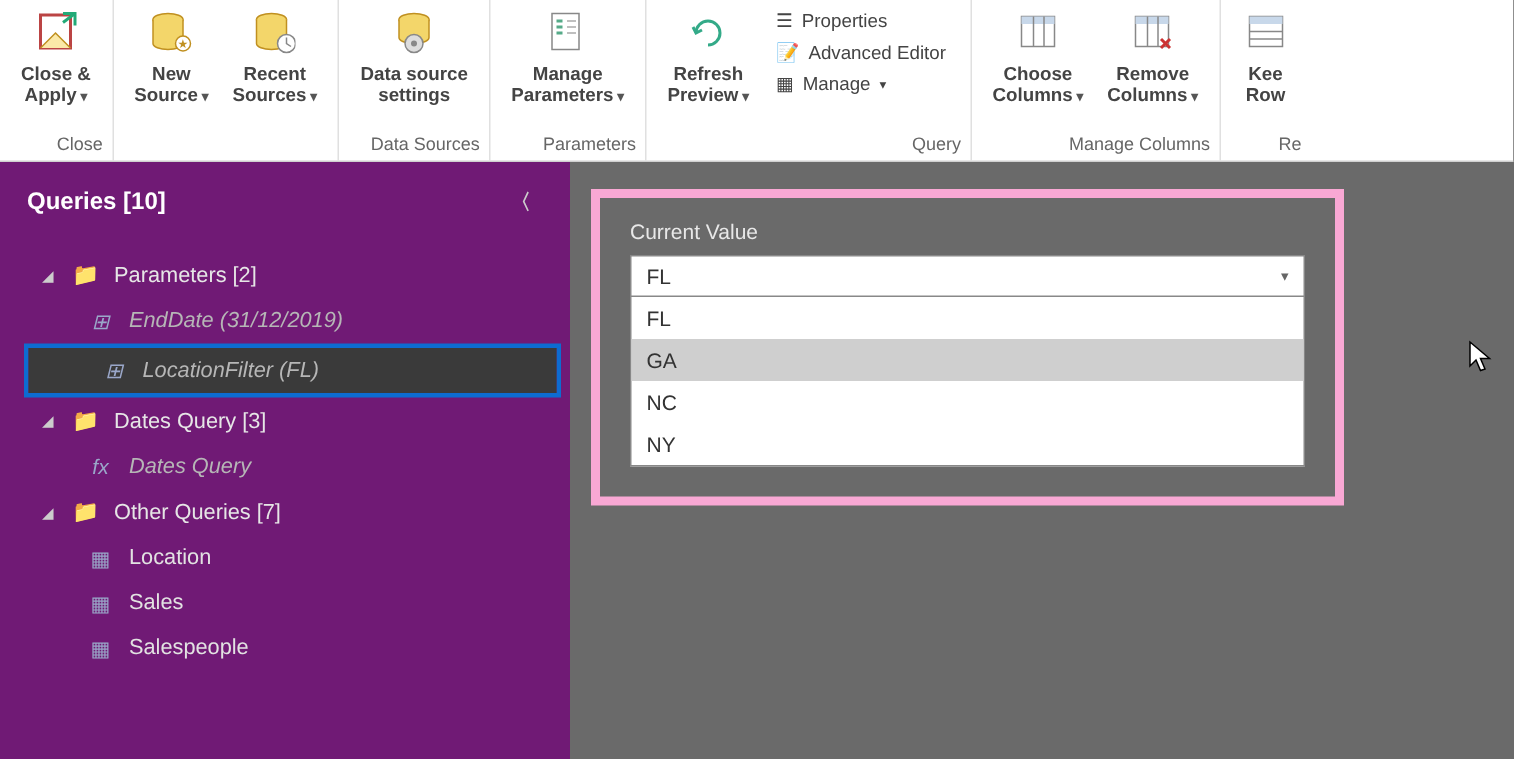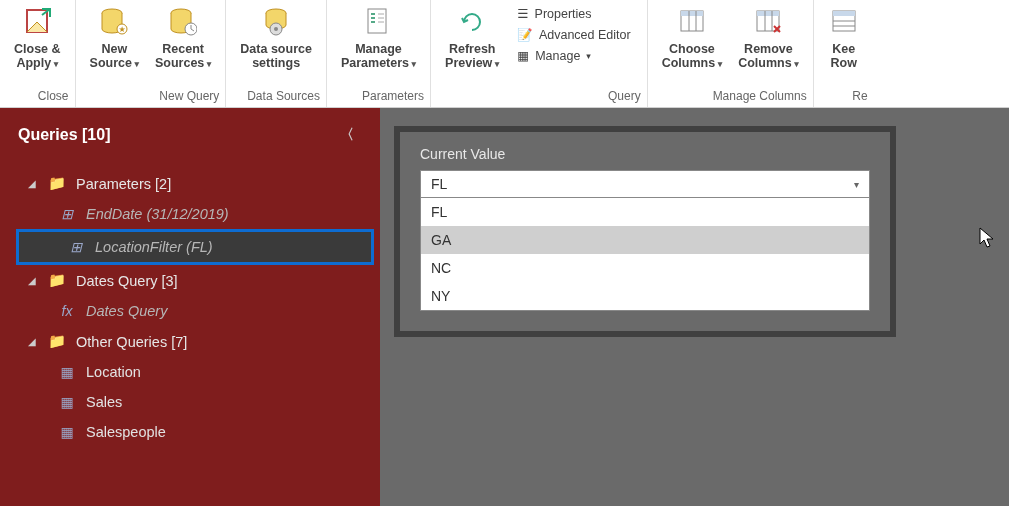--- a/index.html
+++ b/index.html
@@ -13,37 +13,37 @@
 .ribbon-btn .icon-slot { width: 32px; height: 32px; margin-bottom: 4px; display: flex; align-items: center; justify-content: center; }
 .ribbon-btn .lbl { font-size: 12.5px; color: #444; line-height: 1.15; white-space: pre; font-weight: bold; }
 .ribbon-btn .lbl .caret { font-size: 9px; color: #555; }
 .ribbon-group-label { text-align: right; font-size: 12px; color: #666; padding: 4px 0 4px; }
 .ribbon-side { display: flex; flex-direction: column; justify-content: flex-start; gap: 2px; padding: 2px 6px; font-size: 12.5px; color: #444; }
 .ribbon-side div { display: flex; align-items: center; gap: 6px; cursor: pointer; padding: 2px 4px; }
 .ribbon-side .caret { font-size: 9px; }
 
 
 .main { display: flex; height: calc(506px - 108px); }
-.sidebar { width: 380px; background: #7f1d1d; color: #d8d8d8; display: flex; flex-direction: column; }
+.sidebar { width: 380px; background: #701a75; color: #d8d8d8; display: flex; flex-direction: column; }
 .sidebar-header { display: flex; align-items: center; justify-content: space-between; padding: 14px 18px; font-size: 16px; font-weight: 600; color: #fff; }
 .sidebar-header .collapse { font-size: 14px; color: #ccc; cursor: pointer; padding: 4px 8px; }
 .tree { padding: 6px 0 0 10px; font-size: 14.5px; }
 .tree-item { display: flex; align-items: center; gap: 10px; padding: 7px 10px 7px 18px; cursor: pointer; white-space: nowrap; }
 .tree-item.group { font-weight: 400; color: #e6e6e6; }
 .tree-item.child { padding-left: 48px; color: #b6b6b6; font-style: italic; }
 .tree-item.child-normal { padding-left: 48px; color: #e2e2e2; }
 .tree-item .exp { width: 10px; font-size: 10px; color: #ccc; }
 .tree-item.selected { background: #3a3a3a; }
 .highlight-box { border: 3px solid #0d6cd1; margin: 0 6px; }
 .folder-icon { color: #e8b04a; }
 .param-icon, .table-icon, .fx-icon { color: #9aa7c9; font-size: 14px; width: 18px; text-align: center; }
 
 
 .content { flex: 1; background: #6a6a6a; padding: 18px 14px; position: relative; }
-.param-panel { border: 6px solid #404040; background: #6a6a6a; padding: 14px 20px 20px; width: 502px; }
+.param-panel { border: 6px solid #f9a8d4; background: #6a6a6a; padding: 14px 20px 20px; width: 502px; }
 .param-label { color: #e8e8e8; font-size: 14px; margin-bottom: 8px; }
 .combo { position: relative; }
 .combo-box { background: #fff; border: 1px solid #888; height: 28px; display: flex; align-items: center; justify-content: space-between; padding: 0 10px; font-size: 14px; color: #333; cursor: pointer; }
 .combo-box .dd { font-size: 10px; color: #666; }
 .combo-list { background: #fff; border: 1px solid #888; border-top: none; }
 .combo-item { padding: 6px 10px; font-size: 14px; color: #333; cursor: pointer; }
 .combo-item.hover { background: #cfcfcf; }
 .cursor { position: absolute; left: 598px; top: 118px; pointer-events: none; }
 
 svg { display: block; }
@@ -91,21 +91,20 @@
               <ellipse cx="12" cy="6" rx="10" ry="4" fill="#f3d66a" stroke="#c09020"></ellipse>
               <path d="M2 6 L2 22 A10 4 0 0 0 22 22 L22 6" fill="#f3d66a" stroke="#c09020"></path>
               <circle cx="22" cy="22" r="6" fill="#fff" stroke="#888"></circle>
               <path d="M22 18 L22 22 L25 24" stroke="#888" fill="none"></path>
             </svg>
         </div>
         <div class="lbl"><span>Recent
 Sources</span><span class="caret"> ▾</span></div>
       </div>
     </div>
-    <div class="ribbon-group-label">New Query</div>
   </div>
 
   <div class="ribbon-group">
     <div class="ribbon-buttons">
       <div class="ribbon-btn">
         <div class="icon-slot">
           <svg width="28" height="30">
               <ellipse cx="14" cy="6" rx="10" ry="4" fill="#f3d66a" stroke="#c09020"></ellipse>
               <path d="M4 6 L4 18 A10 4 0 0 0 24 18 L24 6" fill="#f3d66a" stroke="#c09020"></path>
               <circle cx="14" cy="22" r="6" fill="#ddd" stroke="#888"></circle>

